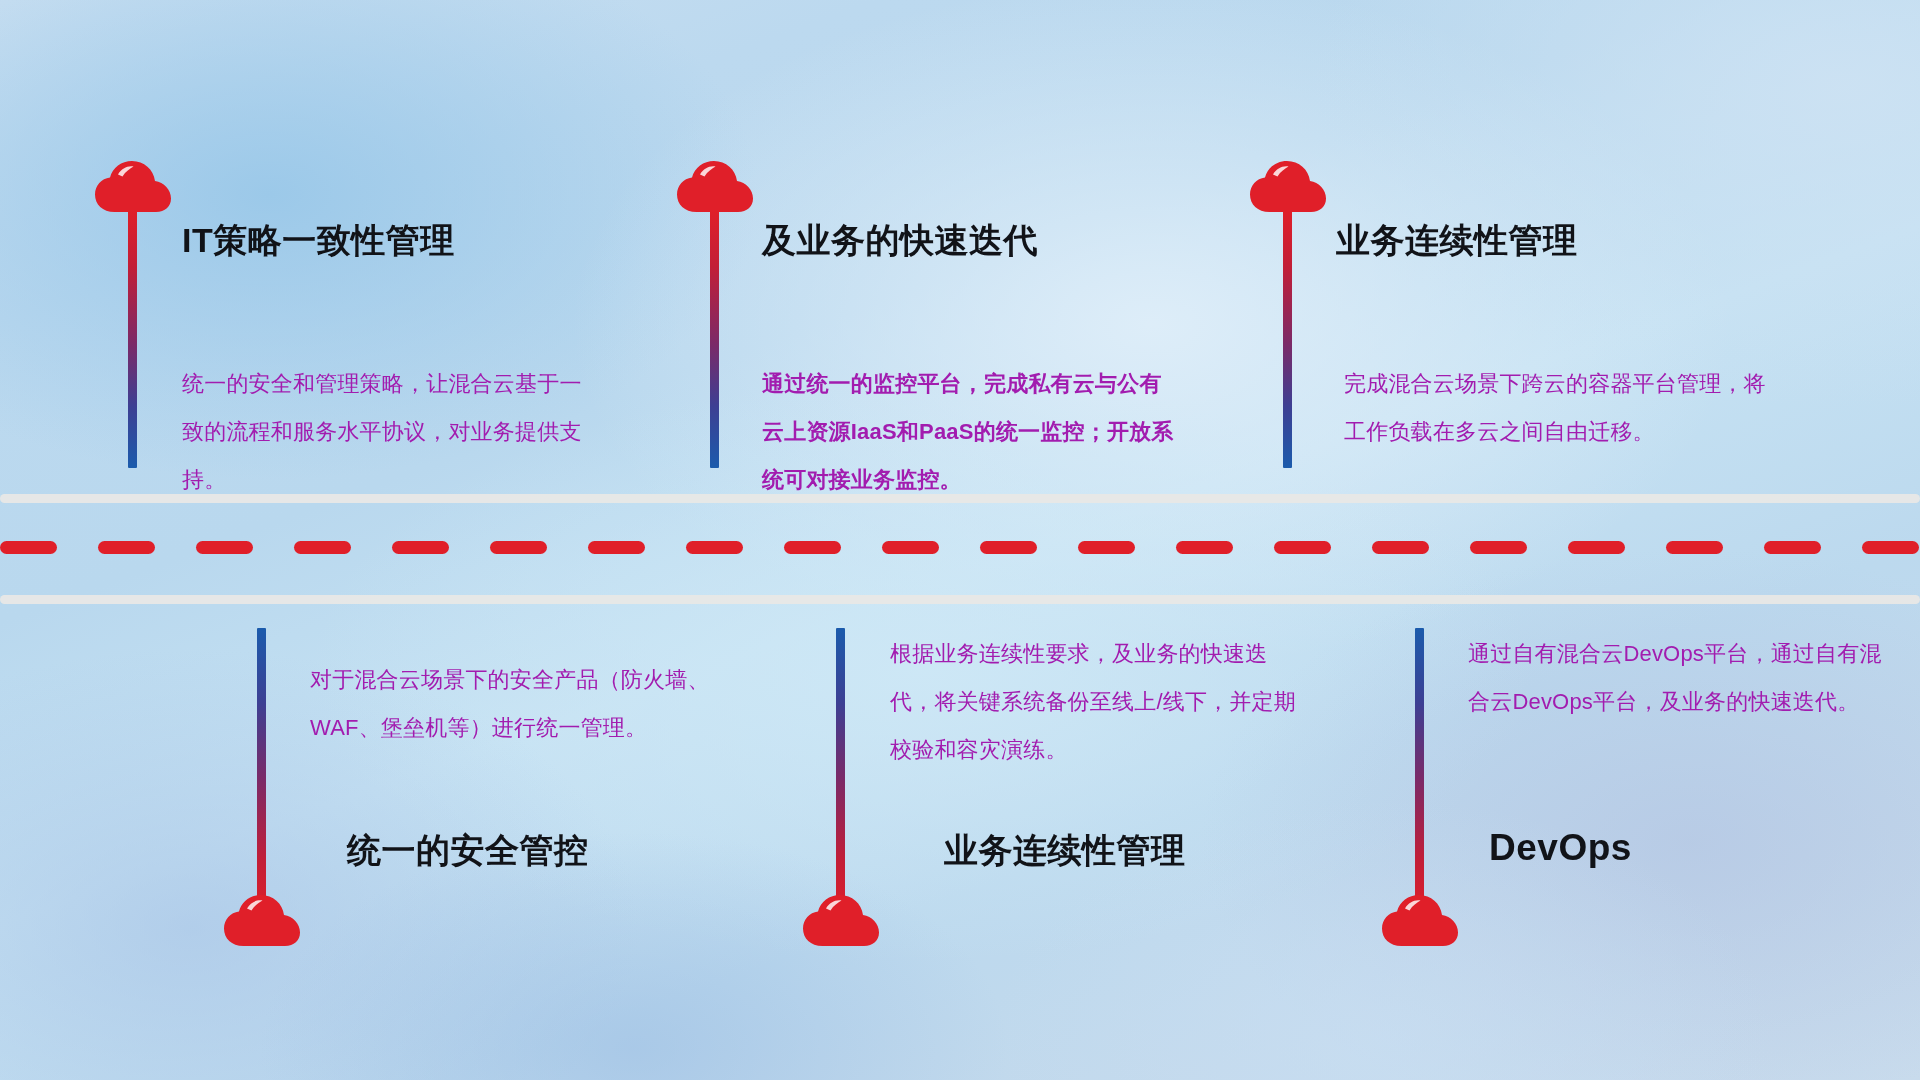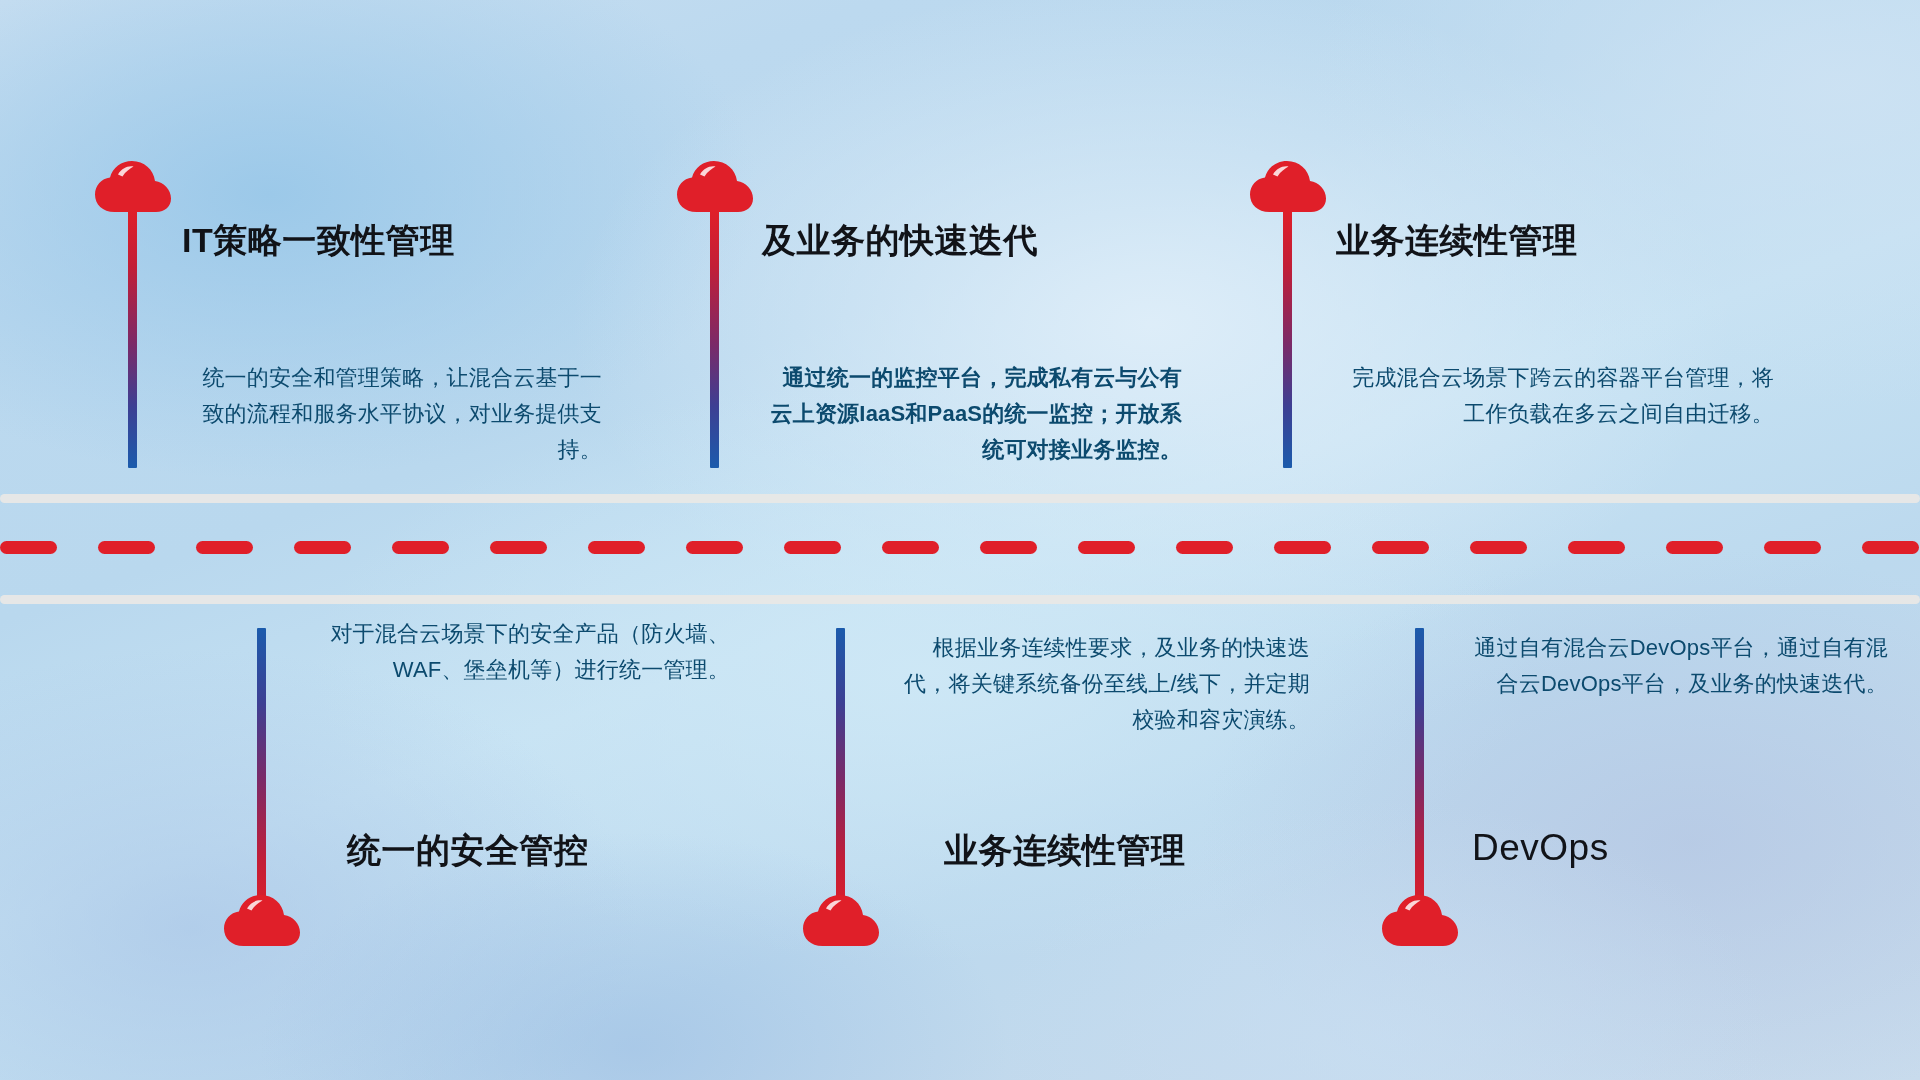--- a/index.html
+++ b/index.html
@@ -13,21 +13,20 @@
     font-family: "Liberation Sans", "DejaVu Sans", sans-serif;
   }
 
   
   .stage {
     position: relative;
     width: 1920px;
     height: 1080px;
     overflow: hidden;
     background: #bcd9ee;
-    text-align: right;
   }
   .bg-layer {
     position: absolute;
     inset: 0;
   }
   .bg-base {
     background:
       linear-gradient(160deg,
         #c9dff1 0%,
         #bcd9ef 18%,
@@ -138,28 +137,29 @@
   .col-title {
     position: absolute;
     white-space: nowrap;
     font-size: 34px;
     font-weight: bold;
     color: #111318;
     letter-spacing: 0.5px;
     line-height: 1.1;
   }
   .col-title.latin {
-    font-weight: normal;
+    font-weight: bold;
     font-size: 37px;
+    margin-left: 17px;
   }
   .col-desc {
     position: absolute;
     font-size: 22px;
-    line-height: 36px;
-    color: #0c4a6e;
+    line-height: 48px;
+    color: #a21caf;
     letter-spacing: 0.2px;
   }
 </style>
 </head>
 <body>
 
 <div class="stage">
 
   <div class="bg-layer bg-base"></div>
   <div class="bg-layer bg-glow-1"></div>
@@ -229,21 +229,21 @@
         <div class="dash" style="background: rgb(224, 31, 41);"></div>
         <div class="dash" style="background: rgb(224, 31, 41);"></div>
         <div class="dash" style="background: rgb(224, 31, 41);"></div>
         <div class="dash" style="background: rgb(224, 31, 41);"></div>
         <div class="dash" style="background: rgb(224, 31, 41);"></div>
       </div>
   </div>
 
   <div class="col">
     <div class="stem up" style="left:257px; top:628px; height:290px;"></div>
-    <div class="col-desc" style="left:310px; top:616px; width:420px;">对于混合云场景下的安全产品（防火墙、WAF、堡垒机等）进行统一管理。</div>
+    <div class="col-desc" style="left:310px; top:656px; width:420px;">对于混合云场景下的安全产品（防火墙、WAF、堡垒机等）进行统一管理。</div>
     <div class="col-title" style="left:318px; top:832px;margin-left:29px;">统一的安全管控</div>
     <div class="cloud" style="left:223px; top:894px;">
       <svg viewBox="0 0 78 54" xmlns="http://www.w3.org/2000/svg">
         <path d="M20.5 52 C8.5 52 1 44.5 1 34.5 C1 25.5 7.5 18.5 16 17.5 C18.5 7.5 27.5 1 38 1 C50 1 59.5 9.5 61 21 C70 22.5 77 29.5 77 38.5 C77 46.5 71 52 62 52 Z" fill="#e01f29"></path>
         <path d="M24 14.5 C27.5 8.5 33.5 5.5 39.5 6.5 C36 8.5 31.5 11.5 28.5 16.5 Z" fill="#ffffff" opacity="0.82"></path>
       </svg>
     </div>
   </div>
 
   <div class="col">

